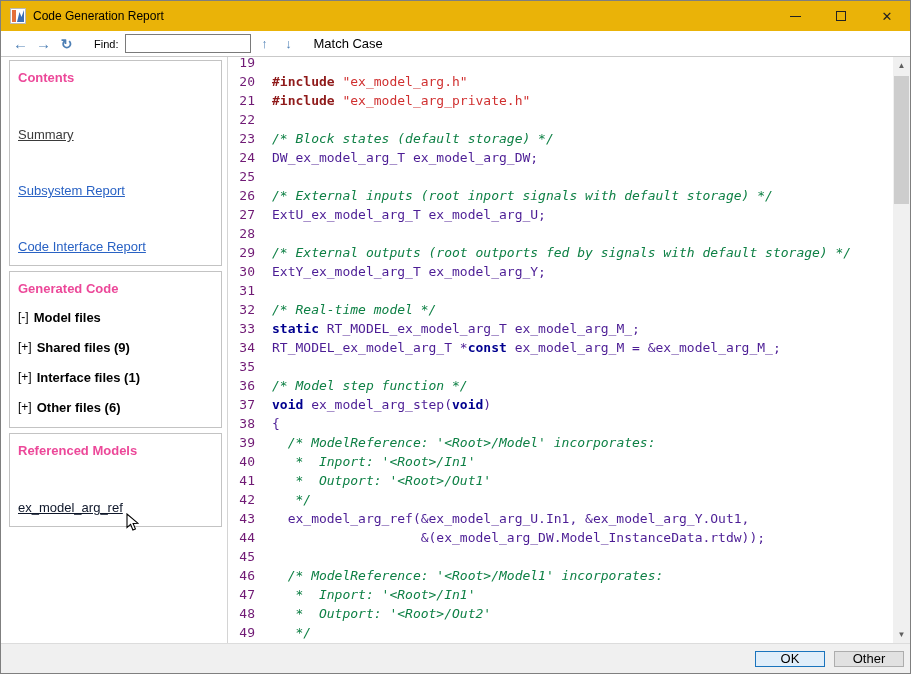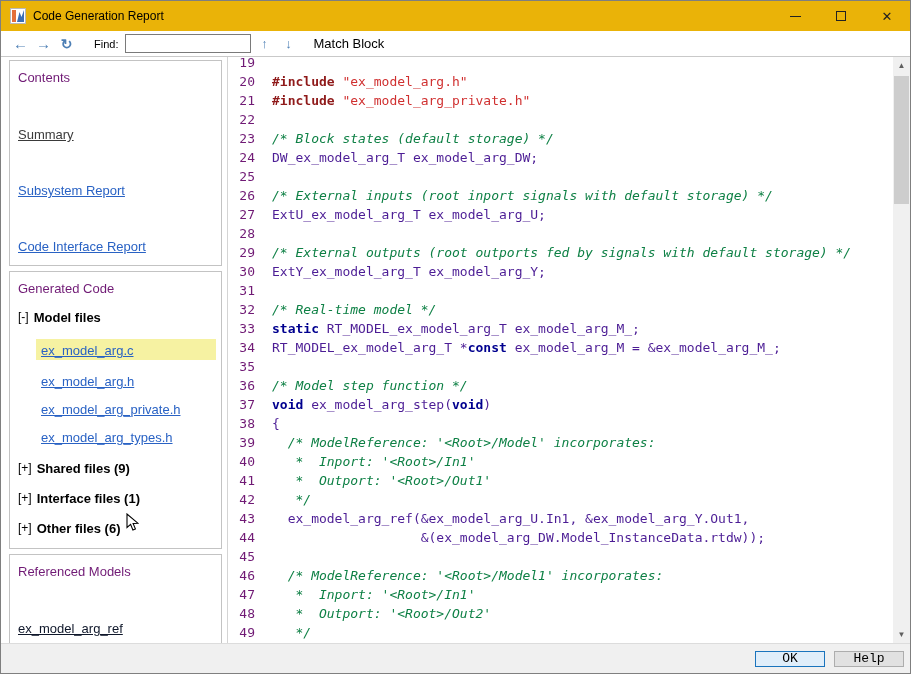--- a/index.html
+++ b/index.html
@@ -29,21 +29,21 @@
   .tb-icon.updown { width:22px; font-size:13px; margin-left:2px; }
   .match-case { font-size:13px; margin-left:14px; color:#000; }
 
   
   .body { flex:1 1 auto; display:flex; min-height:0; }
 
   
   .sidebar { width:227px; flex:0 0 auto; padding:3px 5px 0 8px; border-right:1px solid #d4d4d4;
              overflow:hidden; background:#fff; }
   .panel { border:1px solid #c3c3c3; background:#fff; margin-bottom:5px; padding:9px 8px 10px 8px; }
-  .panel-heading { font-size:13px; font-weight:normal; color:#701a75; margin-bottom:13px; }
+  .panel-heading { font-size:13px; font-weight:bold; color:#ec4899; margin-bottom:13px; }
   .side-row { margin-bottom:12px; height:16px;margin-top:40px; }
   .panel .side-row:last-child { margin-bottom:2px; }
   a.side-link { font-size:13px; color:#2962c4; text-decoration:underline; cursor:pointer; }
   a.side-link.dark { color:#3a3a3a; }
   a.side-link.gray { color:#0f172a; }
 
   .tree-row { display:flex; align-items:center; margin-bottom:14px; height:16px; }
   .toggle { font-size:12px; color:#000; margin-right:5px; cursor:pointer; }
   .group-label { font-size:13px; font-weight:bold; color:#000; white-space:nowrap; }
   .file-list { margin-left:23px; margin-bottom:16px; }
@@ -67,21 +67,21 @@
   
   .vscrollbar { width:17px; flex:0 0 auto; background:#f0f0f0; display:flex; flex-direction:column; }
   .sb-arrow { height:17px; display:flex; align-items:center; justify-content:center;
               font-size:8px; color:#5f5f5f; cursor:pointer; }
   .sb-track { flex:1 1 auto; position:relative; }
   .sb-thumb { position:absolute; top:2px; left:1px; width:15px; height:128px; background:#cdcdcd; cursor:pointer; }
 
   
   .footer { height:30px; flex:0 0 auto; background:#f0f0f0; border-top:1px solid #dcdcdc;
             display:flex; align-items:center; justify-content:flex-end; gap:9px; padding-right:6px; }
-  .btn { width:70px; height:16px; font-size:13px; font-family:Liberation Mono, monospace;
+  .btn { width:70px; height:16px; font-size:13px; font-family:Liberation Sans, sans-serif;
          display:flex; align-items:center; justify-content:center; cursor:pointer; }
   .btn-ok { background:#e0eefa; border:1px solid #1a74bd; }
   .btn-help { background:#e1e1e1; border:1px solid #adadad; }
 
   
   .mouse-cursor { position:absolute; left:125px; top:512px; width:13px; height:19px; pointer-events:none; }
 </style>
 </head>
 <body>
 
@@ -110,46 +110,40 @@
   </div>
 
   <div class="toolbar">
     <div class="tb-icon"><span>←</span></div>
     <div class="tb-icon"><span>→</span></div>
     <div class="tb-icon reload"><span>↻</span></div>
     <span class="find-label">Find:</span>
     <input class="find-input" type="text" value="" style="">
     <div class="tb-icon updown"><span>↑</span></div>
     <div class="tb-icon updown"><span>↓</span></div>
-    <span class="match-case">Match Block</span>
+    <span class="match-case">Match Case</span>
   </div>
 
   <div class="body">
 
     <div class="sidebar">
 
       <div class="panel">
         <div class="panel-heading">Contents</div>
         <div class="side-row"><a class="side-link dark">Summary</a></div>
         <div class="side-row"><a class="side-link">Subsystem Report</a></div>
         <div class="side-row"><a class="side-link">Code Interface Report</a></div>
       </div>
 
       <div class="panel">
         <div class="panel-heading">Generated Code</div>
 
         <div class="tree-row">
           <span class="toggle">[-]</span>
           <span class="group-label">Model files</span>
-        </div>
-        <div class="file-list">
-          <div class="file-row selected"><a class="side-link">ex_model_arg.c</a></div>
-          <div class="file-row"><a class="side-link">ex_model_arg.h</a></div>
-          <div class="file-row"><a class="side-link">ex_model_arg_private.h</a></div>
-          <div class="file-row"><a class="side-link">ex_model_arg_types.h</a></div>
         </div>
 
         <div class="tree-row">
           <span class="toggle">[+]</span>
           <span class="group-label">Shared files (9)</span>
         </div>
         <div class="tree-row">
           <span class="toggle">[+]</span>
           <span class="group-label">Interface files (1)</span>
         </div>
@@ -180,20 +174,20 @@
         <div class="sb-arrow">
             <span>▼</span>
           </div>
       </div>
     </div>
 
   </div>
 
   <div class="footer">
     <button class="btn btn-ok">OK</button>
-    <button class="btn btn-help">Help</button>
+    <button class="btn btn-help">Other</button>
   </div>
 
   <svg class="mouse-cursor" viewBox="0 0 13 19">
     <path d="M1 1 L1 14.5 L4.6 11.4 L6.9 17 L9.4 15.9 L7.1 10.5 L11.8 10.2 Z" fill="#ffffff" stroke="#000000" stroke-width="1.1"></path>
   </svg>
 
 </div>
 
 </body></html>

